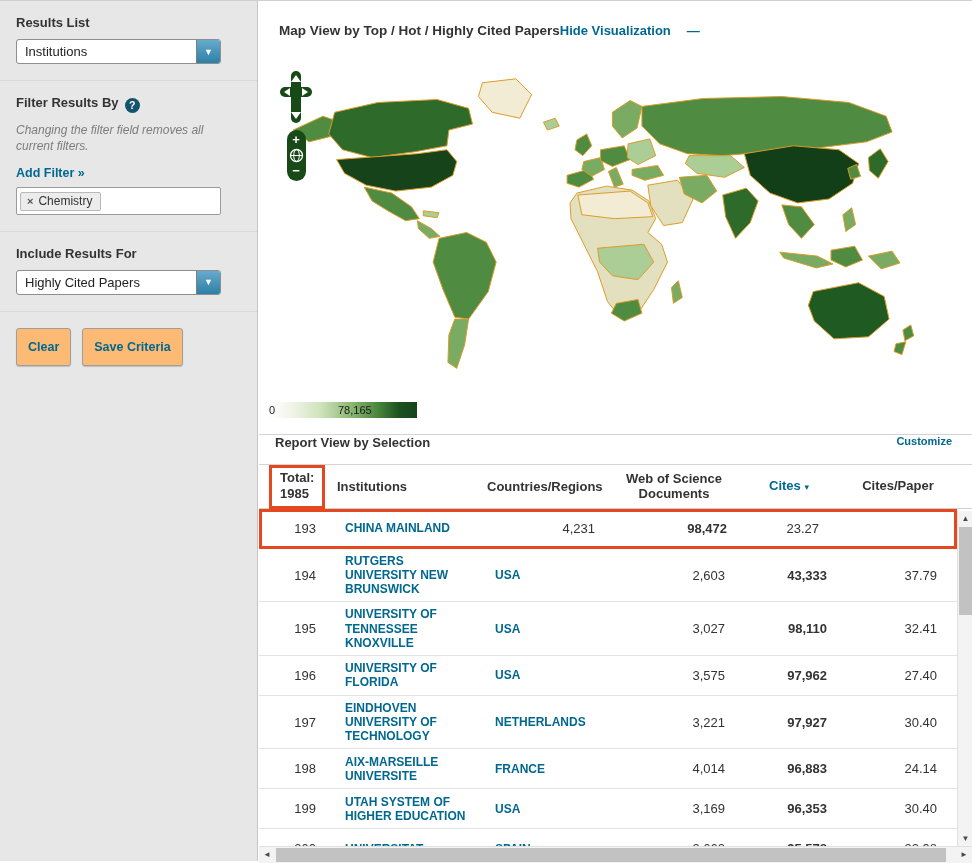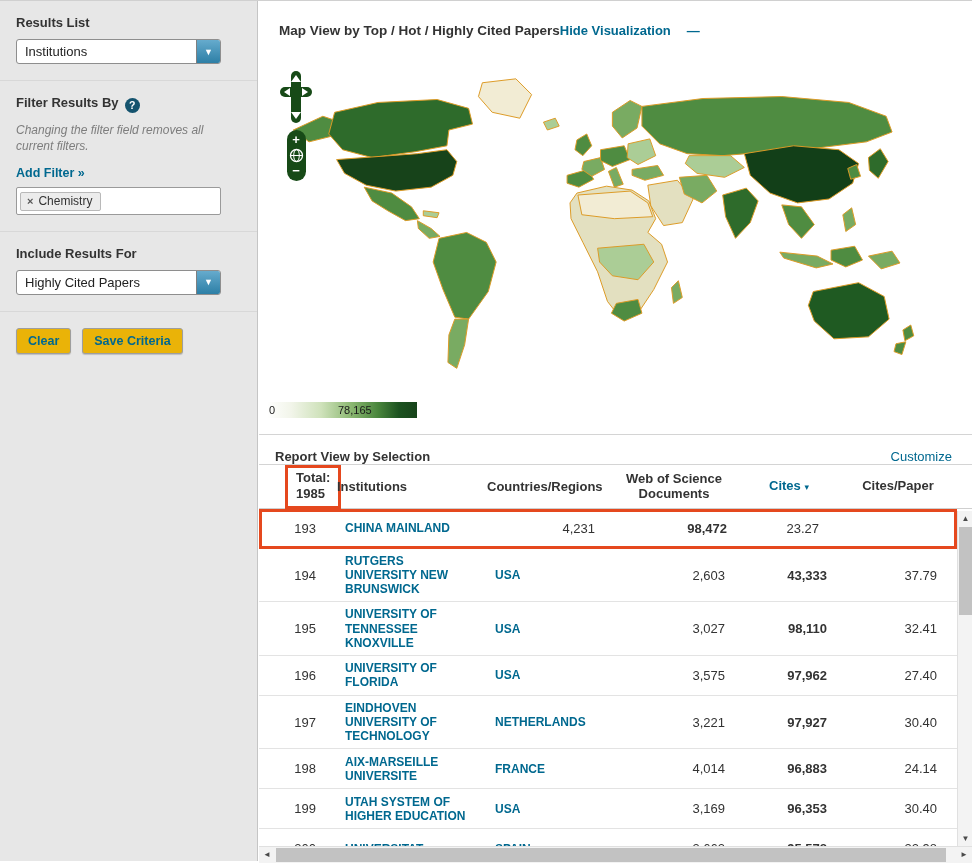--- a/index.html
+++ b/index.html
@@ -53,22 +53,22 @@
   }
   .filter-box{background:#fff;border:1px solid #9a9a9a;border-radius:2px;padding:3px;width:205px;min-height:26px;}
   .tag{
     display:inline-flex;align-items:center;gap:5px;
     background:#ececec;border:1px solid #b9b9b9;border-radius:2px;
     padding:1px 8px 2px 6px;font-size:12px;color:#333;
   }
   .tag .x{color:#555;font-weight:bold;font-size:11px;cursor:pointer;}
   .btn-row{padding:16px 16px;display:flex;gap:11px;}
   .btn{
-    background:#eab308;border:1px solid #9e9e9e;border-radius:3px;
-    padding:5px 11px;color:var(--teal);font-weight:bold;font-size:12.5px;
+    background:#fdba74;border:1px solid #9e9e9e;border-radius:3px;
+    padding:11px 11px;color:var(--teal);font-weight:bold;font-size:12.5px;
     box-shadow:0 1px 1px rgba(0,0,0,.18);cursor:pointer;
     font-family:inherit;
   }
   
   .main{position:absolute;left:259px;top:0;bottom:0;right:0;background:#fff;}
   .map-header{
     height:62px;padding:22px 20px 0;display:flex;align-items:flex-start;
   }
   .map-title{font-size:13.5px;font-weight:bold;color:#333;}
   .hide-link{color:var(--teal);font-weight:bold;font-size:13px;cursor:pointer;display:flex;gap:16px;align-items:center;}
@@ -83,33 +83,33 @@
   .legend{
     position:absolute;left:8px;bottom:16px;width:150px;height:16px;
     background:linear-gradient(90deg,#ffffff 0%,#f2f5ea 16%,#cfe2bb 36%,#8cb872 56%,#49853c 74%,#1c5220 88%,#17431A 100%);
   }
   .legend span{position:absolute;top:1px;font-size:11px;color:#1a1a1a;line-height:14px;}
   .legend .lmin{left:2px;}
   .legend .lmax{left:71px;}
   
   .report-header{
     height:31px;border-top:1px solid #d4d4d4;border-bottom:1px solid #d4d4d4;
-    display:flex;align-items:flex-end;justify-content:space-between;padding:0 20px 0 16px;
+    display:flex;align-items:flex-start;justify-content:space-between;padding:0 20px 0 16px;
   }
   .report-title{font-weight:bold;font-size:13px;color:#333;}
-  .customize-link{color:var(--teal);font-weight:normal;font-size:13px;cursor:pointer;}
+  .customize-link{color:var(--teal);font-weight:bold;font-size:11px;cursor:pointer;}
   .grid{display:grid;grid-template-columns:72px 150px 128px 130px 100px 118px;}
   .thead{height:44px;align-items:center;border-bottom:1px solid #cfcfcf;font-weight:bold;font-size:13px;color:#333;}
   .th{padding:0 6px;}
   .th.center{text-align:center;line-height:1.15;}
   .th.cites{color:var(--teal);cursor:pointer;}
   .sort-icon{font-size:9px;color:var(--teal);}
   .total-box{
     display:inline-block;border:3px solid var(--orange);
-    padding:2px 8px 3px;margin-left:20px;line-height:1.25;
+    padding:2px 8px 3px;margin-left:4px;line-height:1.25;
   }
   .total-box span{display:block;}
   .tbody{position:relative;height:356px;overflow:hidden;width:698px;}
   .t-row{
     border-bottom:1px solid #e3e3e3;
     align-items:center;min-height:40px;padding:5px 0;cursor:pointer;background:#fff;
   }
   .t-row.highlight{outline:3px solid var(--orange);outline-offset:-3px;}
   .c{padding:0 6px;font-size:13px;color:#333;}
   .c.rank{text-align:right;padding-right:15px;}

